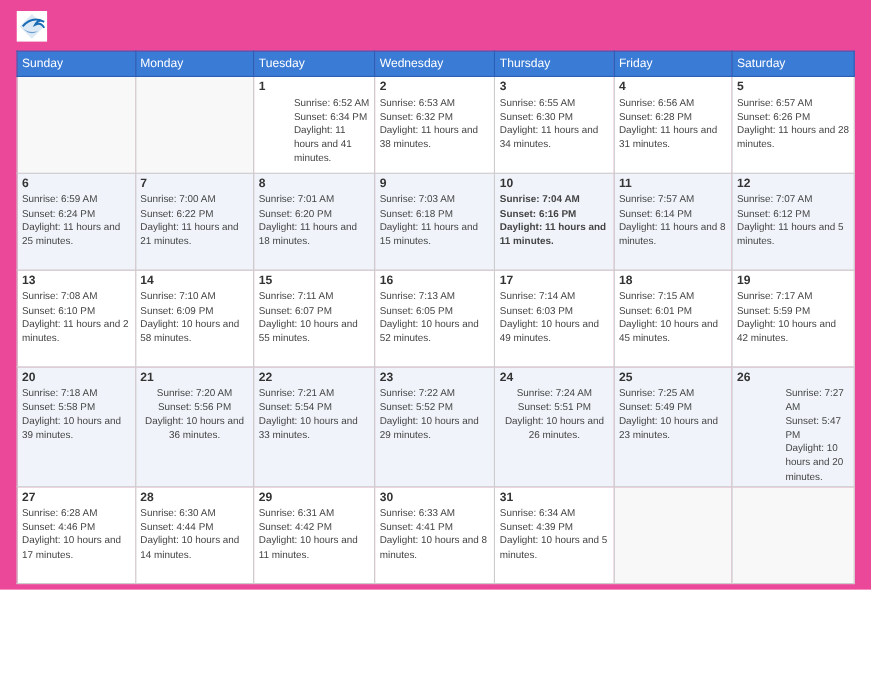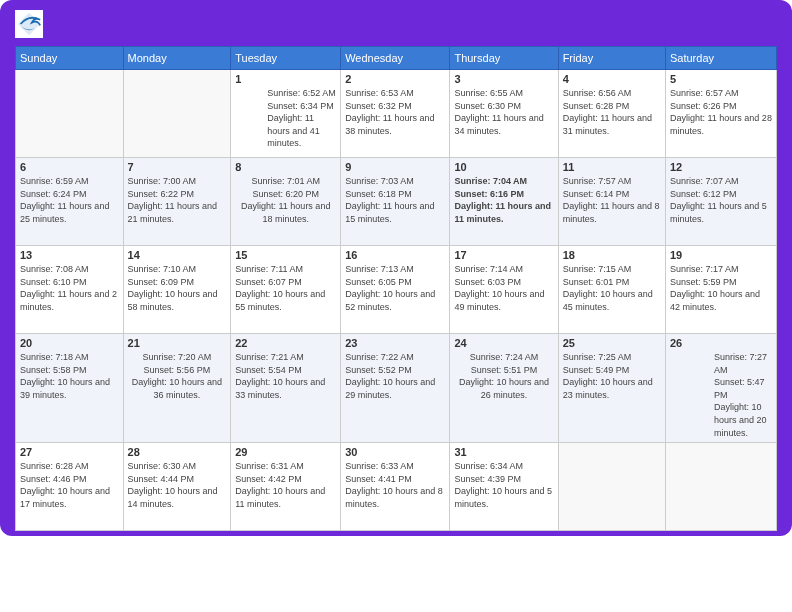--- a/index.html
+++ b/index.html
@@ -7,22 +7,21 @@
       font-family: Arial, sans-serif;
       background: #fff;
       width: 792px;
       height: 612px;
       overflow: hidden;
     }
     .container {
       width: 792px;
       height: 536px;
       padding: 10px 15px;
-      background: #6d28d9;
-      border-radius: 12px;
+      background: #ec4899;
     }
     .header {
       display: flex;
       justify-content: space-between;
       align-items: flex-start;
       margin-bottom: 8px;
     }
     .logo {
       display: flex;
       align-items: center;
@@ -173,21 +172,21 @@
 Daylight: 11 hours and 25 minutes.</div>
           </td>
           <td>
             <span class="day-num">7</span>
             <div class="day-info" style="white-space: pre-wrap;">Sunrise: 7:00 AM
 Sunset: 6:22 PM
 Daylight: 11 hours and 21 minutes.</div>
           </td>
           <td>
             <span class="day-num">8</span>
-            <div class="day-info" style="white-space: pre-wrap; text-align: center;">Sunrise: 7:01 AM
+            <div class="day-info" style="white-space: pre-wrap;">Sunrise: 7:01 AM
 Sunset: 6:20 PM
 Daylight: 11 hours and 18 minutes.</div>
           </td>
           <td>
             <span class="day-num">9</span>
             <div class="day-info" style="white-space: pre-wrap;">Sunrise: 7:03 AM
 Sunset: 6:18 PM
 Daylight: 11 hours and 15 minutes.</div>
           </td>
           <td>

